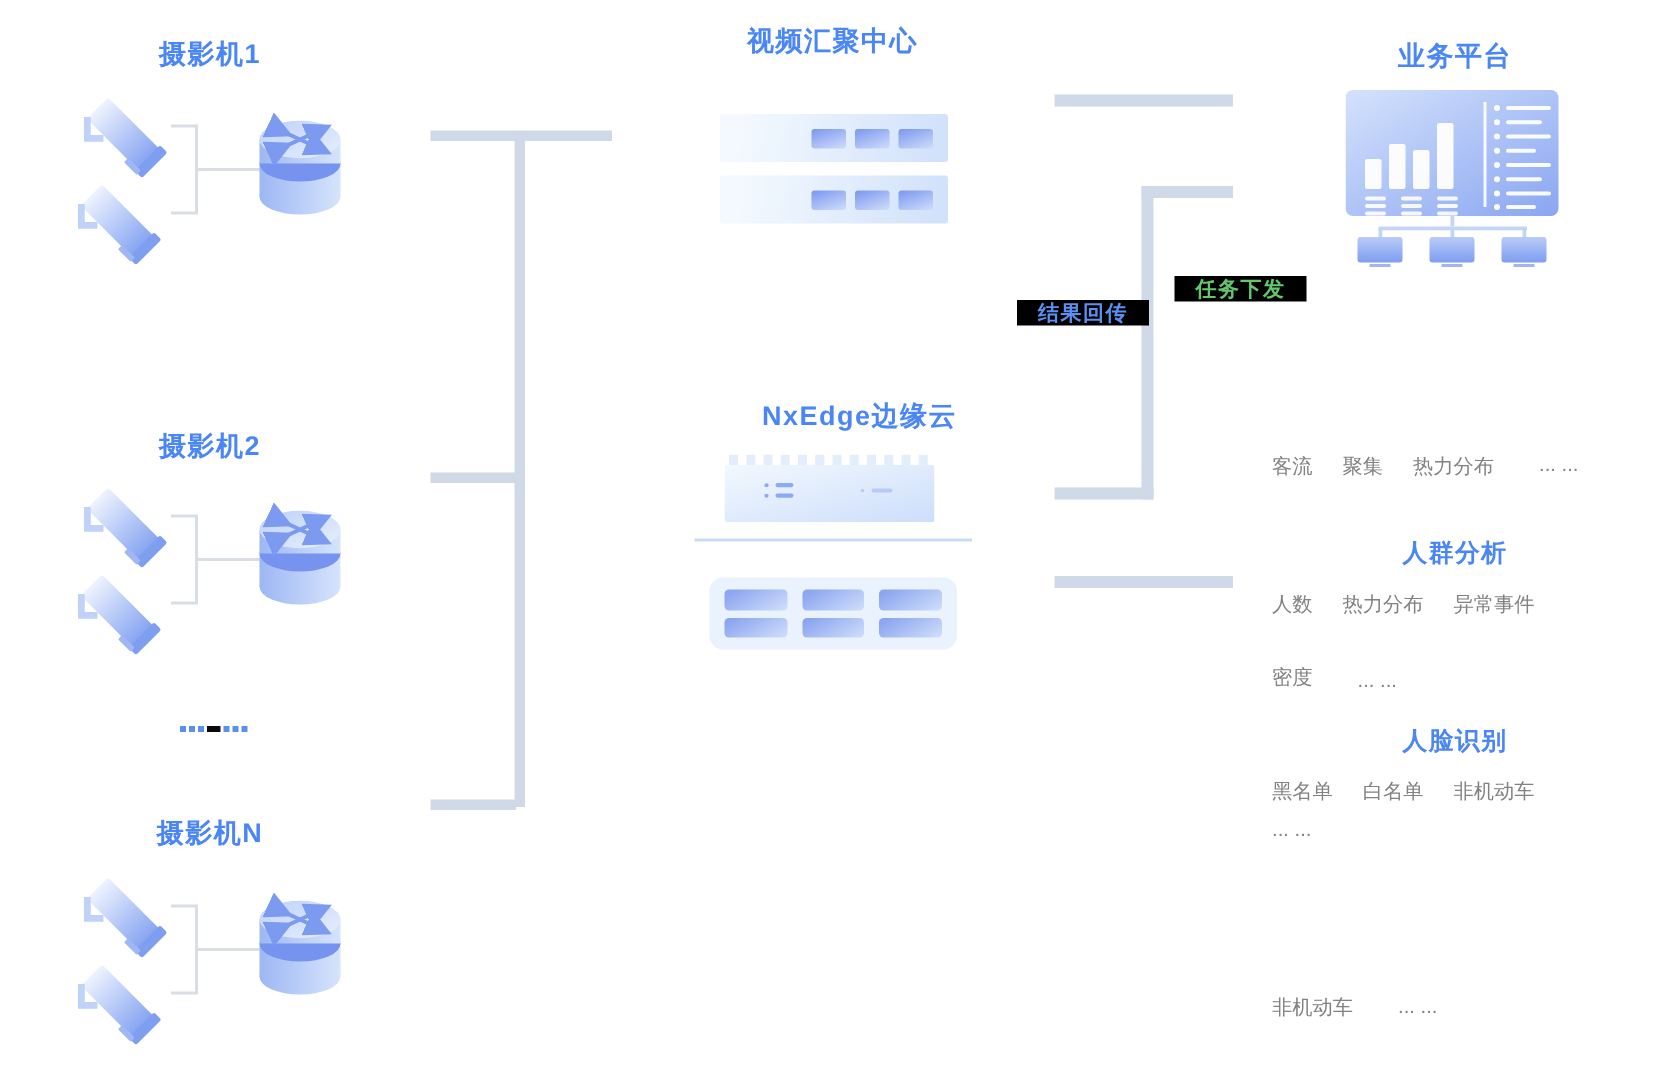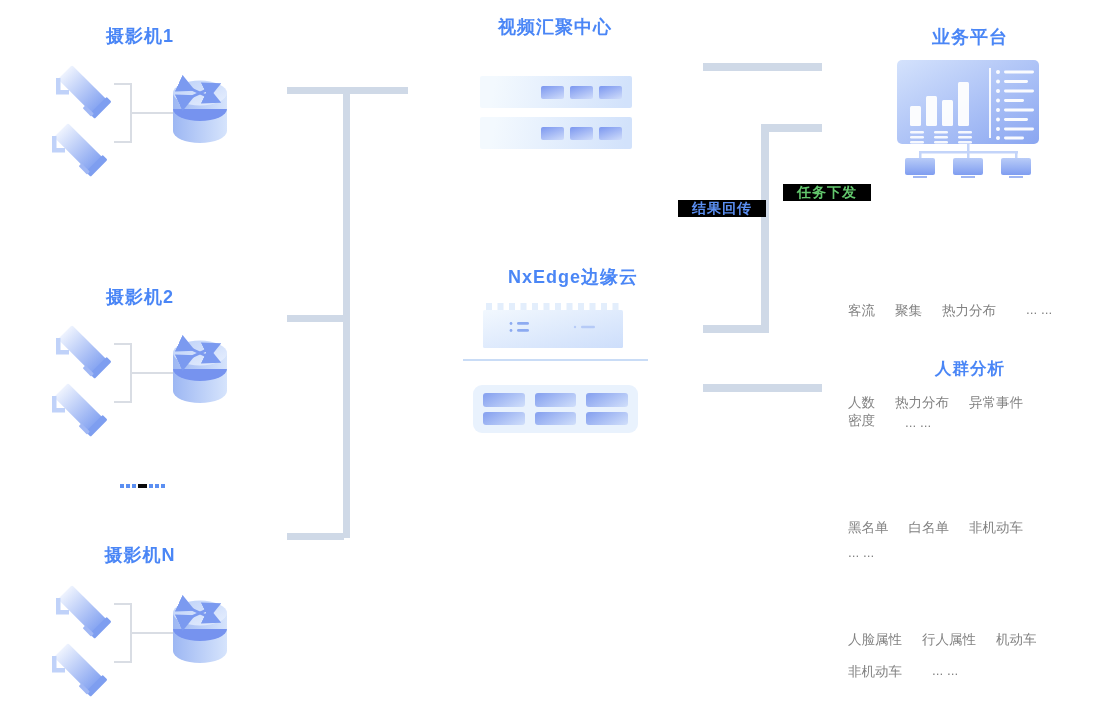--- a/index.html
+++ b/index.html
@@ -292,37 +292,33 @@
     <span>热力分布</span>
     <span class="ml">... ...</span>
   </div>
 
   <div class="sec-head" style="top:358px;">人群分析</div>
   <div class="sec-row" style="top:394px;">
     <span>人数</span>
     <span>热力分布</span>
     <span>异常事件</span>
   </div>
-  <div class="sec-row" style="top:412px;align-items:flex-end;">
+  <div class="sec-row" style="top:443px;align-items:flex-end;">
     <span>密度</span>
     <span class="ml">... ...</span>
   </div>
 
+  <div class="sec-head" style="top:483px;">人脸识别</div>
   <div class="sec-row" style="top:519px;justify-content:center;">
     <span>黑名单</span>
     <span>白名单</span>
     <span>非机动车</span>
   </div>
   <div class="sec-row" style="top:545px;">
     <span>... ...</span>
   </div>
 
-  <div class="sec-row" style="top:631px;">
-    <span>人脸属性</span>
-    <span>行人属性</span>
-    <span>机动车</span>
-  </div>
   <div class="sec-row" style="top:663px;">
     <span>非机动车</span>
     <span class="ml">... ...</span>
   </div>
 
 </div>
 
 </body></html>

